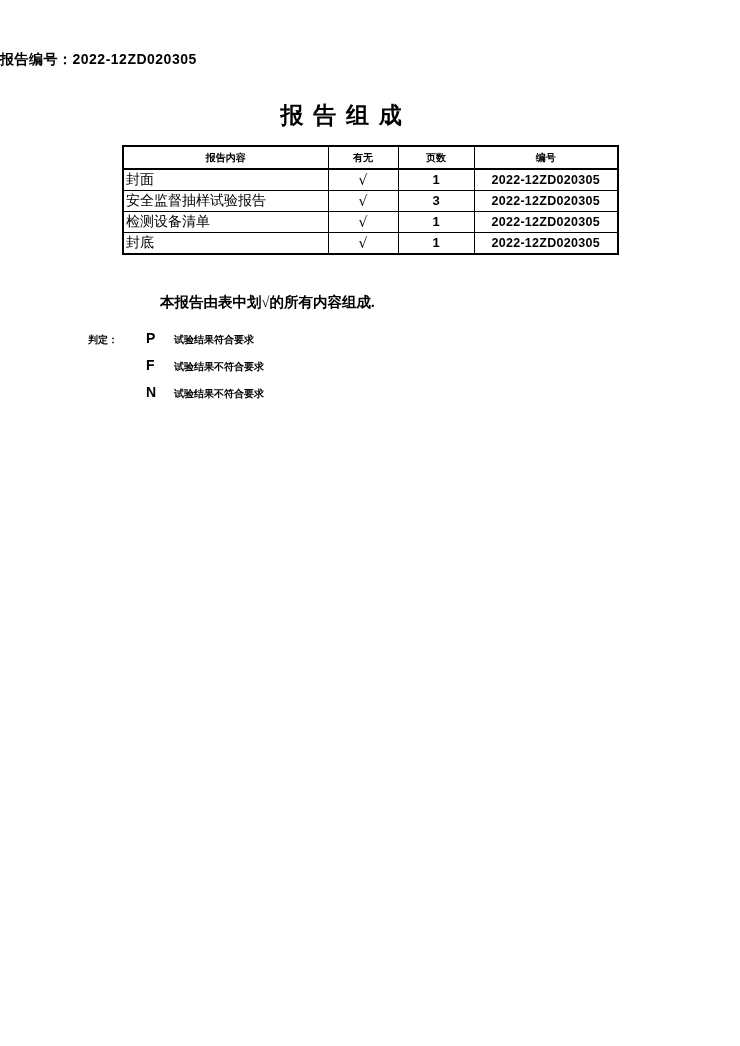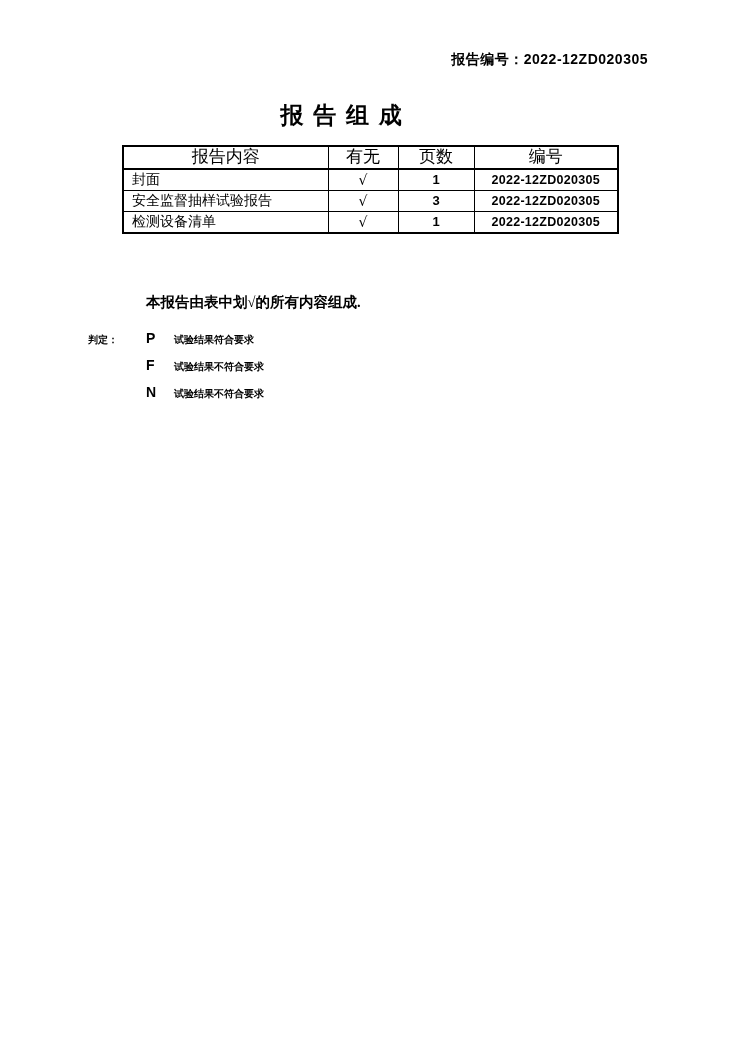--- a/index.html
+++ b/index.html
@@ -14,21 +14,21 @@
     background: #ffffff;
     color: #000000;
     font-family: "Liberation Serif", "DejaVu Serif", serif;
     overflow: hidden;
   }
   .report-no {
     position: absolute;
     top: 51px;
     left: 0;
     width: 648px;
-    text-align: right;
+    text-align: left;
     font-family: "Liberation Sans", "DejaVu Sans", sans-serif;
     font-weight: bold;
     font-size: 14px;
     letter-spacing: 0.5px;
     white-space: pre;
   }
   .doc-title {
     position: absolute;
     top: 100px;
     left: 0;
@@ -48,36 +48,36 @@
     table-layout: fixed;
   }
   .report-table, .report-table th, .report-table td {
     border: 1px solid #000000;
   }
   .report-table {
     border: 2px solid #000000;
   }
   .report-table th {
     border-bottom: 2px solid #000000;
-    font-size: 17px;
-    font-weight: normal;
+    font-size: 10px;
+    font-weight: bold;
     height: 21px;
     padding: 0;
     text-align: center;
     line-height: 1.2;
   }
   .report-table td {
     font-size: 14px;
     height: 20px;
     padding: 0;
     line-height: 1.15;
   }
   .report-table td.cell-content {
     text-align: left;
-    padding-left: 8px;
+    padding-left: 2px;
   }
   .report-table td.cell-check {
     text-align: center;
     font-family: "DejaVu Sans", sans-serif;
     font-size: 14px;
   }
   .report-table td.cell-pages {
     text-align: center;
     font-family: "Liberation Sans", "DejaVu Sans", sans-serif;
     font-weight: bold;
@@ -85,21 +85,21 @@
   }
   .report-table td.cell-number {
     text-align: center;
     font-family: "Liberation Sans", "DejaVu Sans", sans-serif;
     font-weight: bold;
     font-size: 12.5px;
     letter-spacing: 0.3px;
   }
   .table-note {
     position: absolute;
-    left: 146px;
+    left: 160px;
     top: 293px;
     font-size: 14.5px;
     font-weight: bold;
   }
   .judgment {
     position: absolute;
     left: 88px;
     top: 330px;
   }
   .j-row {
@@ -157,20 +157,26 @@
         <td class="cell-number">2022-12ZD020305</td>
       </tr>
       <tr>
         <td class="cell-content">安全监督抽样试验报告</td>
         <td class="cell-check">√</td>
         <td class="cell-pages">3</td>
         <td class="cell-number">2022-12ZD020305</td>
       </tr>
       <tr>
         <td class="cell-content">检测设备清单</td>
+        <td class="cell-check">√</td>
+        <td class="cell-pages">1</td>
+        <td class="cell-number">2022-12ZD020305</td>
+      </tr>
+      <tr>
+        <td class="cell-content">封底</td>
         <td class="cell-check">√</td>
         <td class="cell-pages">1</td>
         <td class="cell-number">2022-12ZD020305</td>
       </tr>
     </tbody>
   </table>
 
   <div class="table-note">本报告由表中划√的所有内容组成.</div>
 
   <div class="judgment">

